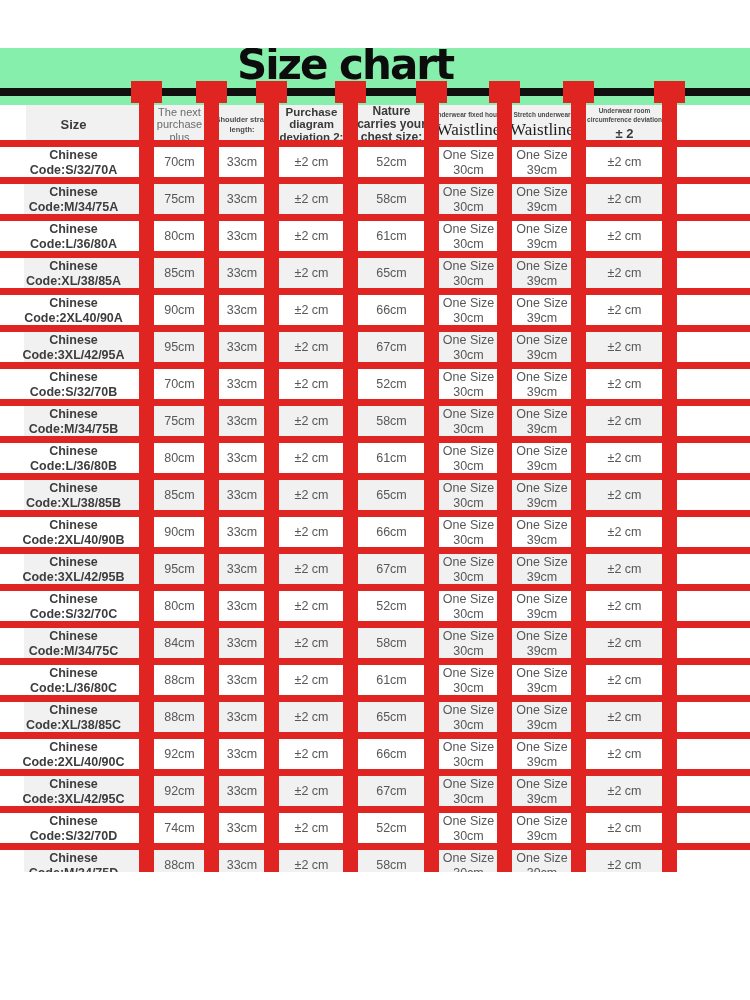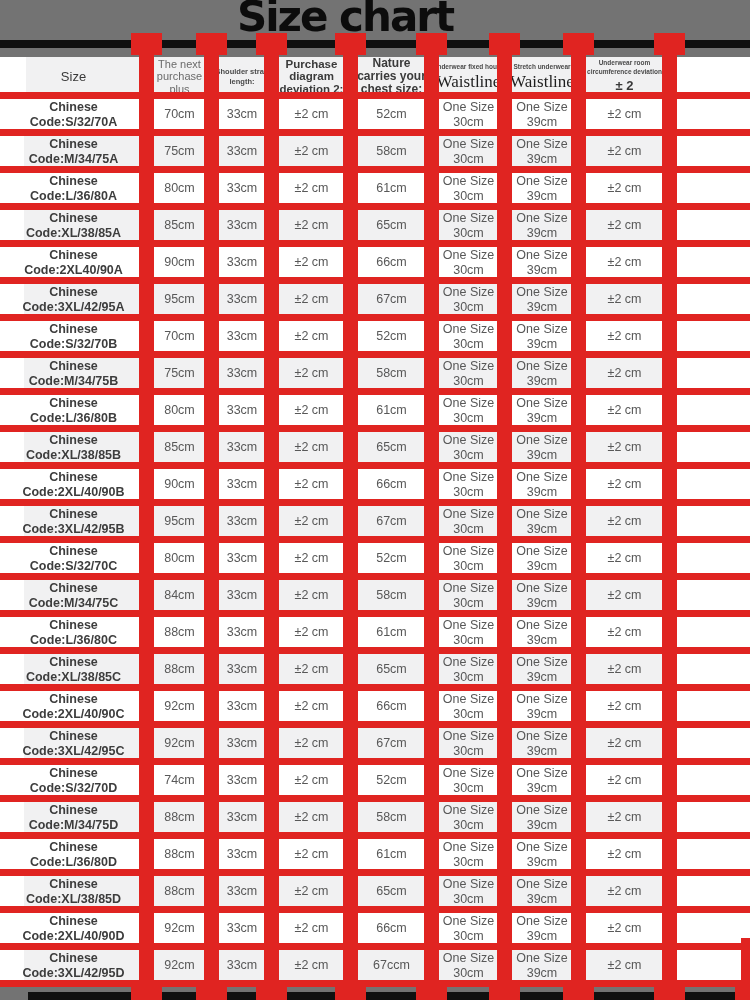--- a/index.html
+++ b/index.html
@@ -1,18 +1,19 @@
 <!DOCTYPE html>
 <html><head>
 <meta charset="utf-8">
 <style>
   html,body{margin:0;padding:0;background:#ffffff;}
   .stage{
-    position:relative;width:750px;height:1000px;overflow:hidden;background:#737373;
+    position:relative;width:750px;height:824px;overflow:hidden;background:#86efac;
     font-family:"Liberation Sans", sans-serif;
+    margin-top:48px;
   }
   .page-title{
     position:absolute;top:-8px;left:0;width:690px;height:52px;
     text-align:center;font-family:"DejaVu Sans", sans-serif;
     font-size:42px;font-weight:bold;letter-spacing:-2px;color:#0c0c0c;margin:0;
     z-index:3;
   }
   .black-top{position:absolute;top:40px;left:0;width:750px;height:8px;background:#101010;z-index:4;}
   .black-bottom{position:absolute;top:992px;left:28px;width:722px;height:8px;background:#101010;z-index:4;}
 
@@ -22,21 +23,21 @@
 
   .cell,.hcell{
     box-sizing:border-box;display:flex;flex-direction:column;
     align-items:center;justify-content:center;text-align:center;
     white-space:pre-line;line-height:1.18;
   }
 
   
   .header-row{position:absolute;top:57px;left:0;height:39px;display:flex;z-index:1;}
   .hcell{height:39px;background:#f1f1f2;color:#3a3a3a;}
-  .hcell.c0{font-weight:normal;font-size:13px;background:linear-gradient(to right,#fff 0 26px,#f1f1f2 26px);}
+  .hcell.c0{font-weight:bold;font-size:13px;background:linear-gradient(to right,#fff 0 26px,#f1f1f2 26px);}
   .hcell.c1{font-weight:normal;font-size:11px;color:#6b6b6b;line-height:1.1;}
   .hcell.c2{font-weight:bold;font-size:7.5px;color:#4a4a4a;line-height:1.25;}
   .hcell.c3{font-weight:bold;font-size:11.5px;line-height:1.1;}
   .hcell.c4{font-weight:bold;font-size:12px;line-height:1.1;}
   .hcell .hsub{font-size:6.5px;font-weight:bold;color:#4a4a4a;line-height:1.3;display:block;}
   .hcell .serif{font-family:"Liberation Serif", serif;font-size:17px;font-weight:normal;color:#1e1e1e;line-height:1;display:block;margin-top:1px;}
   .hcell .hpm{font-size:13px;font-weight:bold;color:#3a3a3a;display:block;margin-top:2px;}
   .hcell.c8{background:#ffffff;}
 
   

